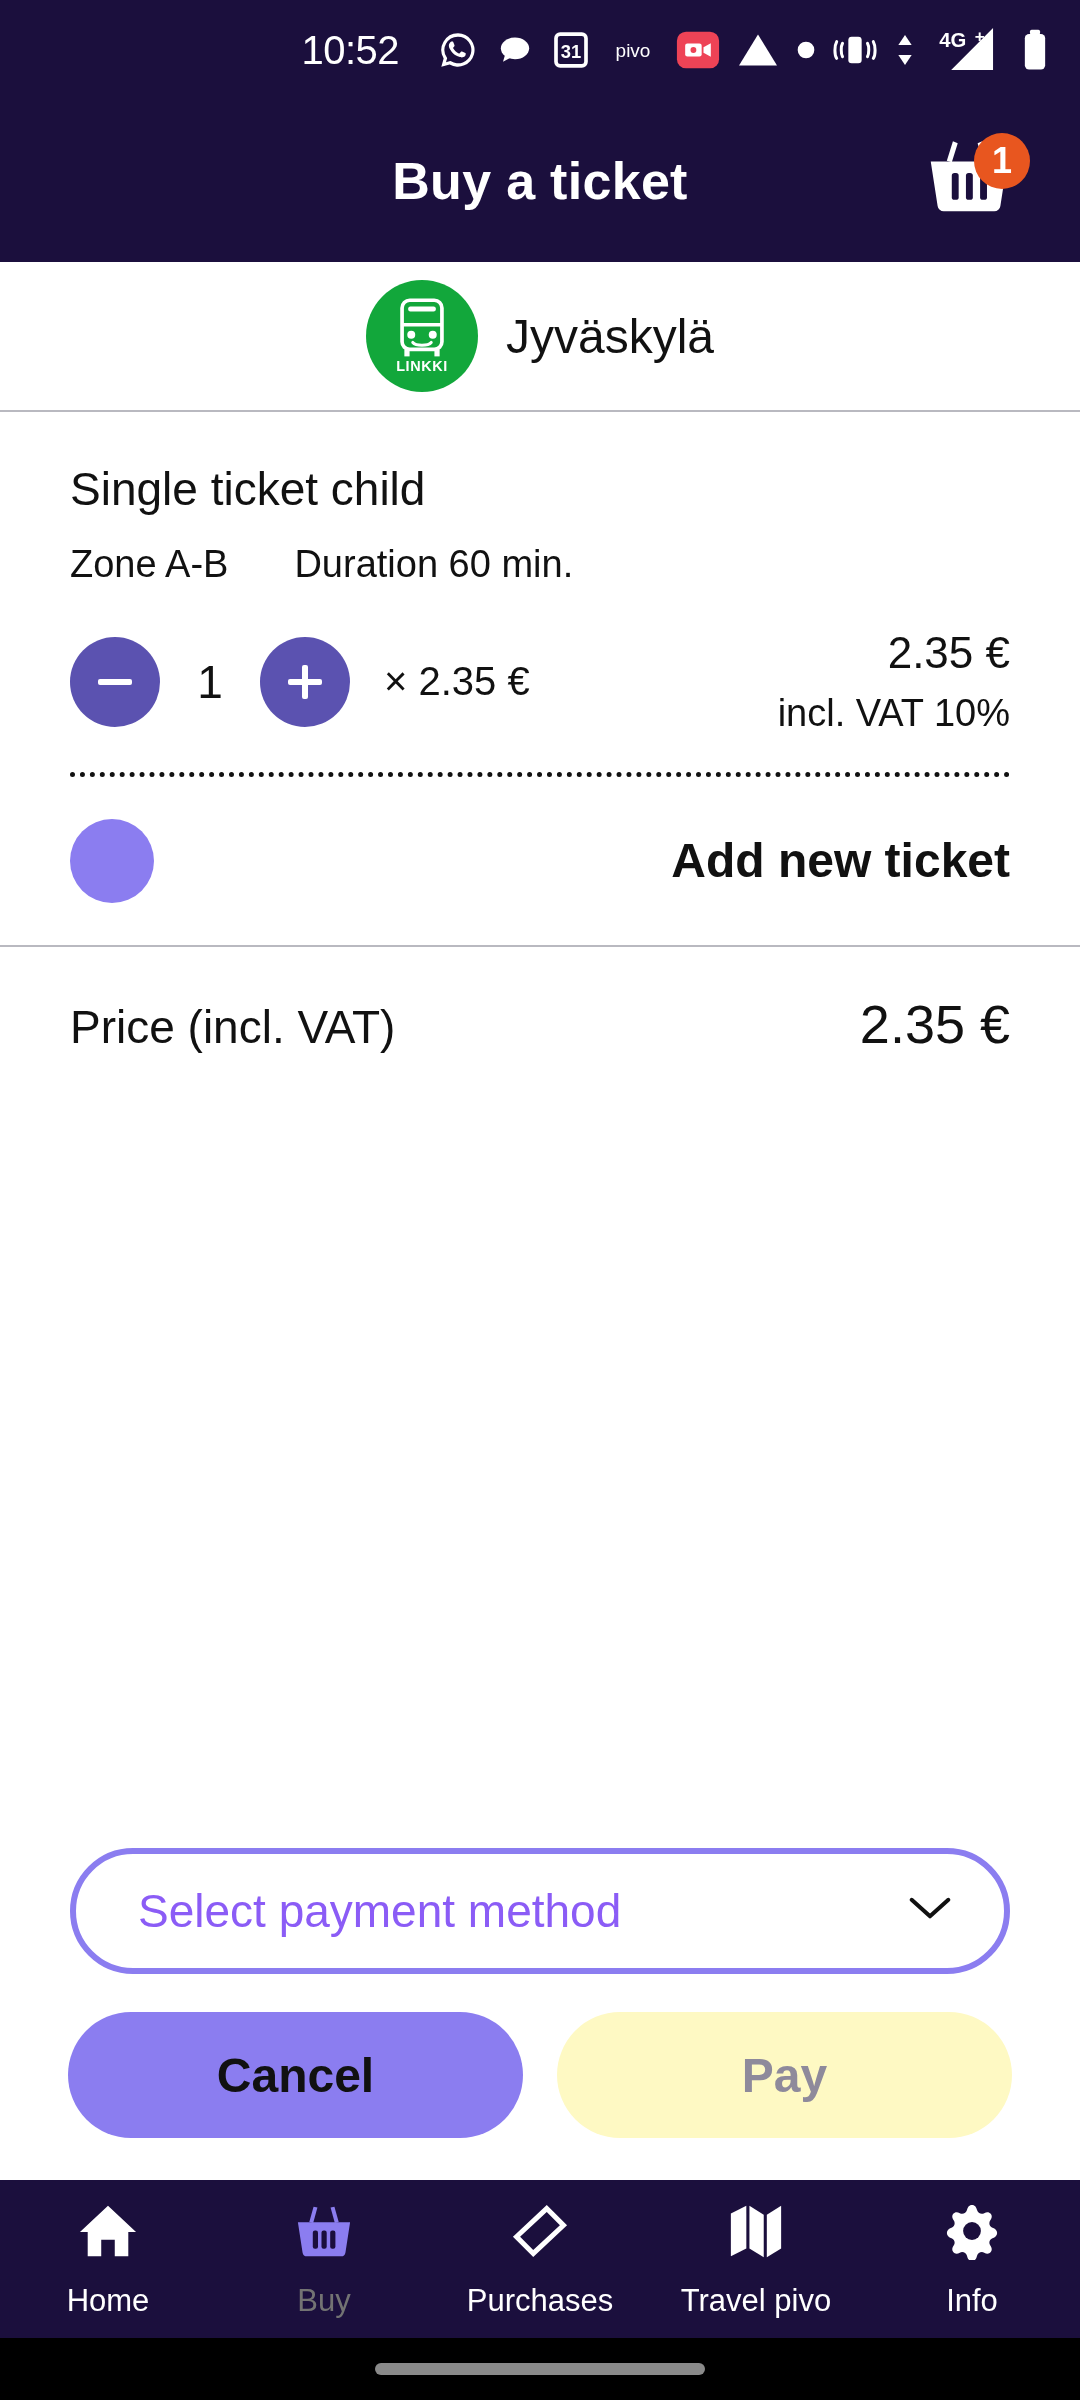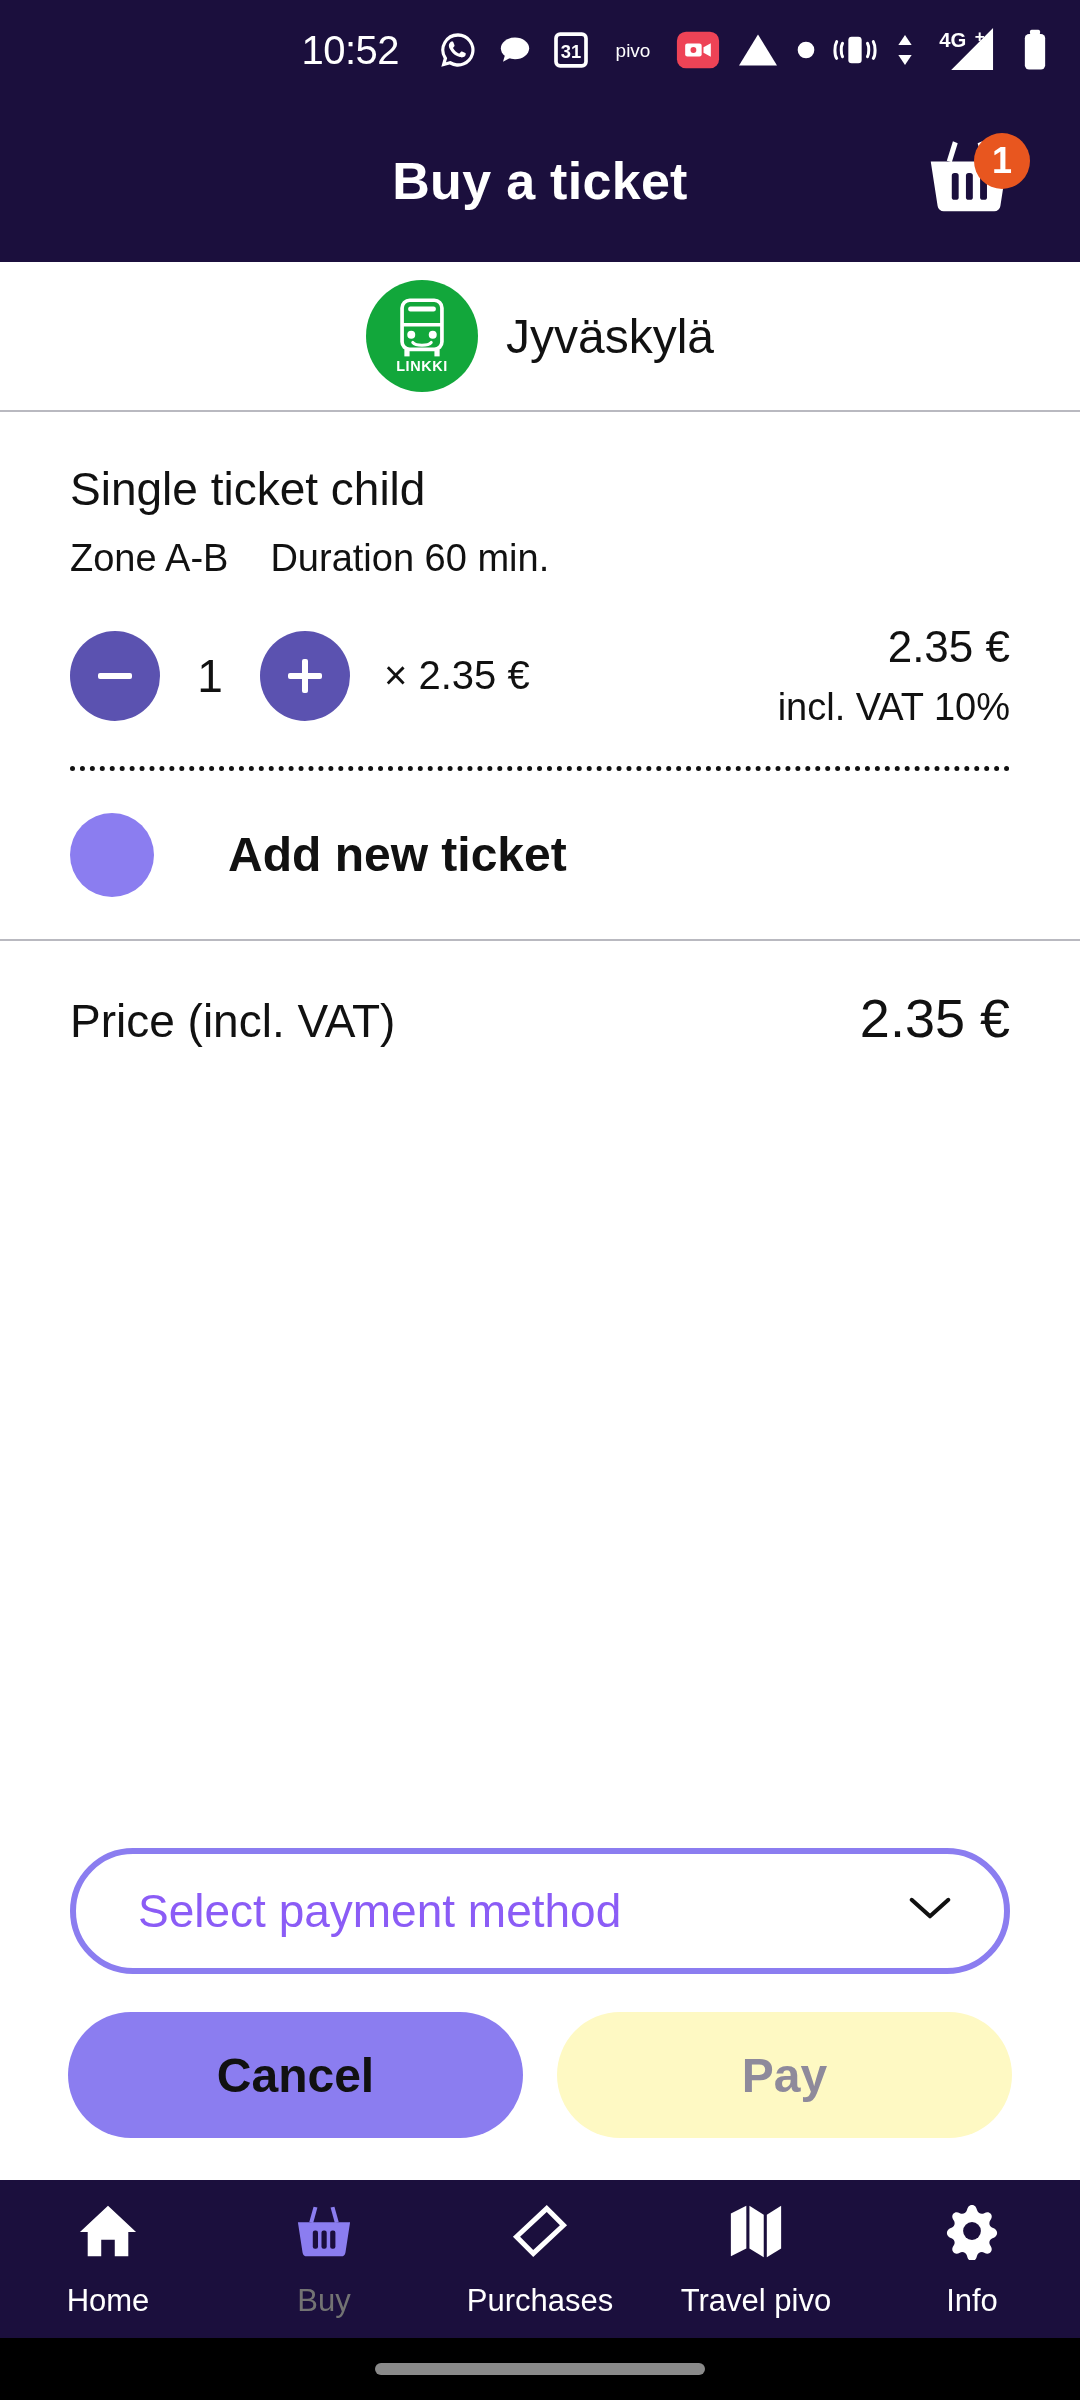--- a/index.html
+++ b/index.html
@@ -119,23 +119,23 @@
     flex: 0 0 auto;
   }
   .ticket-name {
     font-size: 46px;
     color: #111111;
     line-height: 1.1;
   }
   .ticket-sub {
     font-size: 38px;
     color: #111111;
-    margin-top: 22px;
-    display: flex;
-    gap: 42px;
+    margin-top: 28px;
+    display: flex;
+    gap: 66px;
   }
   .qty-row {
     display: flex;
     align-items: center;
     margin-top: 48px;
     height: 96px;
   }
   .circle-btn {
     width: 90px;
     height: 90px;
@@ -195,20 +195,21 @@
   }
 
   
   .add-row {
     display: flex;
     align-items: center;
     padding: 42px 70px 42px 70px;
     border-bottom: 2px solid #B9B9C0;
     cursor: pointer;
     flex: 0 0 auto;
+    justify-content: space-between;
   }
   .add-circle {
     width: 84px;
     height: 84px;
     border-radius: 50%;
     background: #8B7DF0;
     display: flex;
     align-items: center;
     justify-content: center;
     position: relative;

